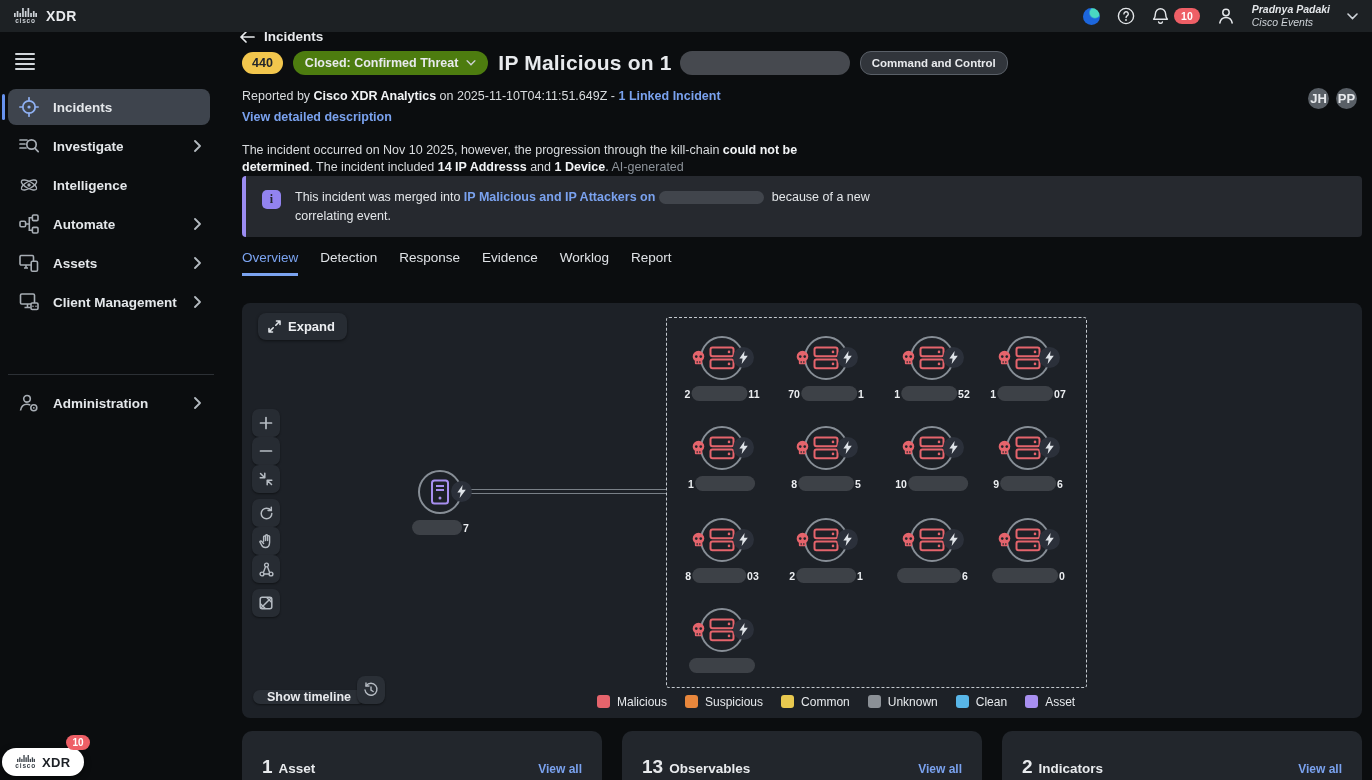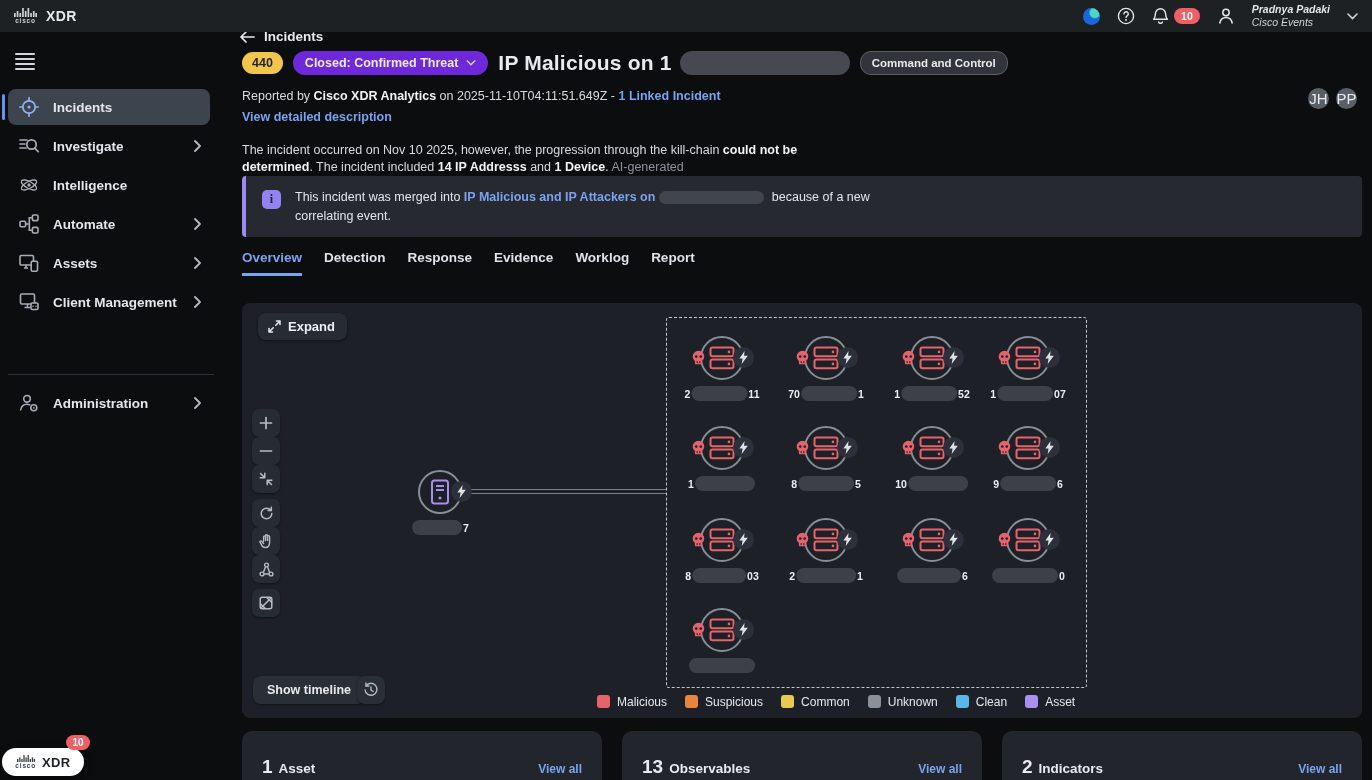--- a/index.html
+++ b/index.html
@@ -50,49 +50,49 @@
   .floating-xdr .brand-name{color:#1d2126;font-size:13px;padding-bottom:0;}
   .floating-badge{position:absolute;right:-6px;top:-13px;background:#ee5f66;color:#fff;
     font-size:10px;font-weight:bold;border-radius:9px;padding:1.5px 6.5px;line-height:1.2;}
   
   .breadcrumb{position:absolute;left:240px;top:29px;display:flex;align-items:center;gap:9px;
     font-size:13.5px;font-weight:bold;cursor:pointer;}
   .title-row{position:absolute;left:242px;top:51px;display:flex;align-items:center;gap:10px;}
   .id-badge{height:22px;display:flex;align-items:center;padding:0 10px;border-radius:11px;
     background:#f2c64d;color:#22252a;font-size:12.5px;font-weight:bold;}
   .status-pill{height:24px;display:flex;align-items:center;gap:8px;padding:0 12px;border-radius:12px;
-    background:#6d28d9;font-size:12.5px;font-weight:600;cursor:pointer;}
+    background:#4d7c0f;font-size:12.5px;font-weight:600;cursor:pointer;}
   .status-pill svg{color:#cfd3d7;}
   h1.inc-title{margin:0;font-size:21px;font-weight:bold;display:flex;align-items:center;gap:8px;letter-spacing:.2px;}
   .redact-title{display:inline-block;width:170px;height:24px;border-radius:12px;background:#46494f;}
   .tag-pill{height:22px;display:flex;align-items:center;padding:0 11px;border-radius:11px;
     background:#31353b;border:1px solid #5a6068;font-size:11.5px;font-weight:bold;}
   .avatars{position:absolute;left:1308px;top:88px;display:flex;gap:7px;}
   .avatar{width:21px;height:21px;border-radius:50%;background:#595f66;color:#e8eaed;
-    font-size:15px;font-weight:normal;display:flex;align-items:center;justify-content:center;cursor:pointer;}
+    font-size:13px;font-weight:bold;display:flex;align-items:center;justify-content:center;cursor:pointer;}
   .reported-line{position:absolute;left:242px;top:89px;font-size:12.5px;color:#d9dcdf;}
   .reported-line .src{font-weight:bold;color:#f1f3f5;}
   .link{color:#7aa2ef;font-weight:bold;cursor:pointer;}
   .view-desc{position:absolute;left:242px;top:110px;font-size:12.5px;}
   .desc{position:absolute;left:242px;top:129px;width:575px;font-size:12.5px;line-height:1.42;color:#d9dcdf;}
   .desc b{color:#f2f4f6;}
   .desc .ai{color:#8d939a;}
   
   .banner{position:absolute;left:242px;top:176px;width:1120px;height:61px;box-sizing:border-box;
     background:#26292f;border-left:4px solid #9b8cf2;border-radius:4px;
     display:flex;gap:14px;padding:12px 16px;}
   .banner-icon{width:19px;height:19px;border-radius:5px;background:#9283f0;color:#23262e;
     font-size:12px;font-weight:bold;display:flex;align-items:center;justify-content:center;
     flex:0 0 auto;margin-top:2px;font-family:"Liberation Serif",serif;}
   .banner-text{font-size:12.5px;line-height:1.55;color:#e3e6e9;}
   .redact-sm{display:inline-block;width:105px;height:13px;border-radius:7px;background:#41454c;
     vertical-align:middle;margin:0 4px;}
   
   .tabs{position:absolute;left:242px;top:250px;display:flex;gap:22px;}
-  .tab{font-size:13.5px;font-weight:bold;color:#dfe2e6;padding-bottom:8px;cursor:pointer;
+  .tab{font-size:13.5px;font-weight:normal;color:#dfe2e6;padding-bottom:8px;cursor:pointer;
     border-bottom:3px solid transparent;}
   .tab.active{color:#7ba3f0;border-bottom-color:#7ba3f0;}
   
   .graph-panel{position:absolute;left:242px;top:303px;width:1120px;height:415px;
     background:#1d2127;border-radius:8px;}
   .expand-btn{position:absolute;left:16px;top:10px;display:flex;align-items:center;gap:7px;
     background:#272c33;border-radius:8px;padding:6px 12px 6px 10px;font-size:13px;font-weight:bold;
     box-shadow:0 1px 3px rgba(0,0,0,.5);cursor:pointer;color:#eceef1;}
   .expand-btn svg{color:#dfe3e7;}
   .tool-btn{position:absolute;left:10px;width:28px;height:28px;background:#272c33;border-radius:7px;
@@ -110,21 +110,21 @@
   .skull{position:absolute;left:-9px;top:14px;display:flex;}
   .boltb{position:absolute;right:-10px;top:11px;width:21px;height:21px;border-radius:50%;
     background:#2b303a;display:flex;align-items:center;justify-content:center;}
   .glabel{position:absolute;top:50px;left:50%;transform:translateX(-50%);display:flex;align-items:center;
     gap:1px;font-size:10.5px;font-weight:bold;color:#eceef1;white-space:nowrap;}
   .redact{display:inline-block;height:15px;border-radius:8px;background:#3d4147;}
   .graph-legend{position:absolute;left:355px;bottom:9px;display:flex;align-items:center;gap:18px;}
   .legend-item{display:flex;align-items:flex-start;gap:7px;font-size:12px;color:#e6e9ec;}
   .legend-swatch{width:13px;height:13px;border-radius:3px;display:inline-block;}
   .show-timeline{position:absolute;left:11px;bottom:14px;background:#2a2f36;border-radius:8px;
-    padding:7px 14px;font-size:12.5px;font-weight:bold;cursor:pointer;box-shadow:0 1px 2px rgba(0,0,0,.45);text-align:center;}
+    padding:0 14px;font-size:12.5px;font-weight:bold;cursor:pointer;box-shadow:0 1px 2px rgba(0,0,0,.45);text-align:center;}
   .history-btn{position:absolute;left:115px;bottom:14px;width:28px;height:28px;background:#2a2f36;
     border-radius:8px;display:flex;align-items:center;justify-content:center;color:#b6bcc3;cursor:pointer;
     box-shadow:0 1px 2px rgba(0,0,0,.45);}
   
   .cards-row{position:absolute;left:242px;top:731px;display:flex;gap:20px;}
   .sum-card{width:360px;height:80px;box-sizing:border-box;background:#22262c;border-radius:10px;
     padding:25px 20px 0 20px;display:flex;align-items:baseline;}
   .card-count{font-size:19px;font-weight:bold;}
   .card-label{font-size:13.5px;font-weight:bold;margin-left:6px;flex:1;}
   .card-action{font-size:12px;font-weight:600;color:#7aa2ef;cursor:pointer;margin-left:40px;}

